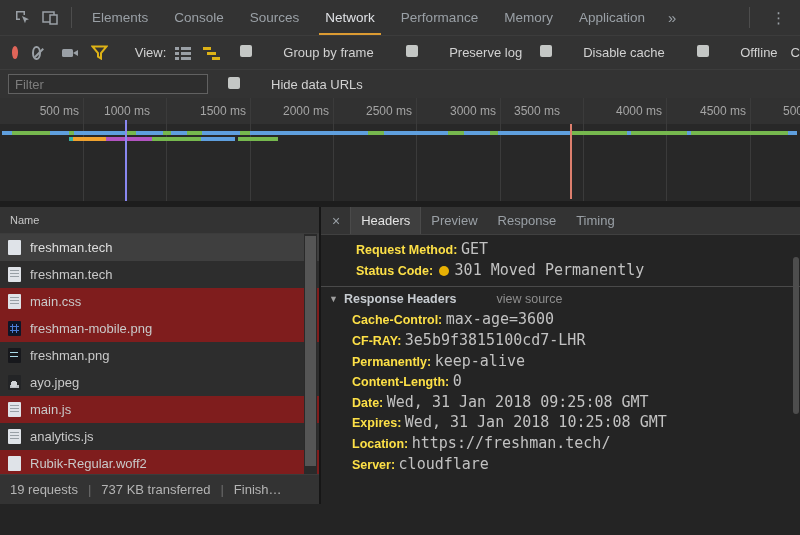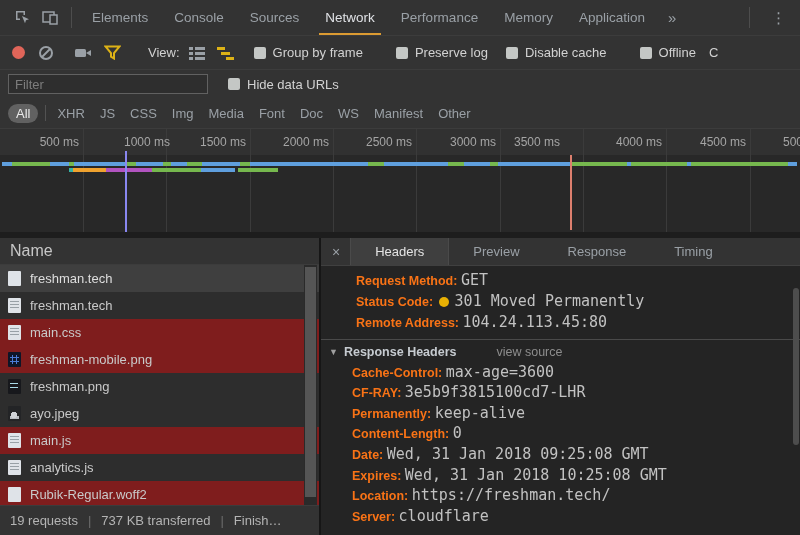--- a/index.html
+++ b/index.html
@@ -27,21 +27,21 @@
   .push { margin-left:auto; }
 
   
   .toolbar { height:34px; background:#333333; border-bottom:1px solid #3c3c3c;
              display:flex; align-items:center; padding-left:12px; font-size:13px; }
   .record-dot { width:13px; height:13px; border-radius:50%; background:var(--record,#e06559); margin-right:14px; }
   .block-icon { width:14px; height:14px; border:2px solid #9aa0a6; border-radius:50%;
                 position:relative; margin-right:6px; }
   .block-icon::after { content:""; position:absolute; left:-1px; top:4px; width:12px; height:2px;
                 background:#9aa0a6; transform:rotate(-45deg); }
-  .cb { display:flex; align-items:center; margin:0 9px; cursor:default; }
+  .cb { display:flex; margin:0 9px; cursor:default;gap:24px; }
   .cb .box { width:12px; height:12px; background:#c4c7c5; border-radius:2px; margin-right:7px; }
   .cb .lbl { color:#d2d2d2; white-space:nowrap; }
   .view-label { color:#d2d2d2; margin:0 8px 0 2px; }
   .overflow-c { color:#d2d2d2; margin-left:4px; }
   .tool-icon { margin-right:10px; display:flex; align-items:center; }
 
   
   .filterbar { height:28px; background:#333333; display:flex; align-items:center;
                padding-left:8px; font-size:13px; }
   .filter-input { width:200px; height:20px; background:#2e2e2e; border:1px solid #616161;
@@ -69,21 +69,21 @@
   .ov-event { position:absolute; width:2px; }
 
   
   .main { display:flex; height:297px; }
 
   
   .left-panel { position:relative; width:321px; background:#242424;
                 border-right:2px solid #161616; overflow:hidden; }
   .name-header { height:27px; line-height:26px; background:#333333;
                  border-bottom:1px solid #3c3c3c; padding-left:10px;
-                 font-size:16px; color:#c7c7c7; }
+                 font-size:11px; color:#c7c7c7; }
   .req-rows { position:absolute; top:27px; left:0; right:0; bottom:30px; overflow:hidden; }
   .req-row { height:27px; display:flex; align-items:center; padding-left:8px;
              font-size:13px; color:#c9c9c9; white-space:nowrap; }
   .req-row.odd { background:#7f1d1d; }
   .req-row.even { background:#2d2d2d; }
   .req-row.selected { background:#3f3f3f; color:#dedede; }
   .ficon { width:13px; height:15px; margin-right:9px; flex:none; border-radius:1px;
            background-repeat:no-repeat; }
   .doc-plain { background-color:#dfe3e8; }
   .doc-text  { background-color:#dfe3e8;
@@ -109,28 +109,28 @@
              border-top:1px solid #3c3c3c; display:flex; align-items:center;
              padding-left:10px; gap:10px; font-size:13px; color:#b4b4b4; white-space:nowrap; }
   .sum-sep { color:#6d6d6d; }
 
   
   .right-panel { position:relative; flex:1; background:#242424; overflow:hidden; }
   .dtabs { height:28px; background:#333333; border-bottom:1px solid #404040;
            display:flex; align-items:stretch; font-size:13px; color:#9aa0a6; }
   .close-x { display:flex; align-items:center; padding:0 10px 0 11px; color:#9aa0a6;
              font-size:14px; cursor:default; }
-  .dtab { display:flex; align-items:center; padding:0 24px; cursor:default; }
+  .dtab { display:flex; align-items:center; padding:0 10px; cursor:default; }
   .dtab.active { background:#3f3f3f; color:#e4e4e4;
                  border-left:1px solid #4a4a4a; border-right:1px solid #4a4a4a; }
   .dcontent { position:absolute; top:28px; left:0; right:0; bottom:0; overflow:hidden;
               padding-top:4px; }
   .kv  { padding-left:35px; line-height:20.2px; font-size:12.5px; white-space:nowrap; }
   .rkv { padding-left:31px; line-height:19.6px; font-size:12.5px; white-space:nowrap; }
-  .hlabel { font-weight:bold; color:#f97316; }
+  .hlabel { font-weight:bold; color:#fde047; }
   .hval { font-family:"DejaVu Sans Mono", monospace; font-size:15px; color:#c2c2c2; }
   .sepline { border-top:1px solid #4a4a4a; margin:5px 0 3px 0; }
   .sectionrow { padding-left:8px; height:18px; display:flex; align-items:center;
                 font-size:12.5px; margin-bottom:2px; }
   .tri { color:#a0a0a0; font-size:9px; margin-right:6px; }
   .sectitle { font-weight:bold; color:#c6cbd0; }
   .viewsrc { color:#8d8d8d; margin-left:40px; }
   .dot { display:inline-block; width:10px; height:10px; border-radius:50%;
          background:var(--status-dot,#e8b104); margin:0 6px 0 2px; vertical-align:-1px; }
   .scroll-thumb-right { position:absolute; right:1px; top:50px; width:6px; height:157px;
@@ -227,42 +227,28 @@
   </div>
 
   <div class="filterbar">
     <input class="filter-input" type="text" placeholder="Filter" style="">
     <div class="cb">
       <span class="box"></span>
       <span class="lbl">Hide data URLs</span>
     </div>
   </div>
 
-  <div class="pillsbar">
-      <div class="pill active">All</div>
-      <div class="pillsep"></div>
-      <div class="pill">XHR</div>
-      <div class="pill">JS</div>
-      <div class="pill">CSS</div>
-      <div class="pill">Img</div>
-      <div class="pill">Media</div>
-      <div class="pill">Font</div>
-      <div class="pill">Doc</div>
-      <div class="pill">WS</div>
-      <div class="pill">Manifest</div>
-      <div class="pill">Other</div>
-    </div>
 
   <div class="overview">
     <div class="ruler-strip"></div>
     <div>
         <div class="gridline" style="left: 83px;"></div>
         <div class="tick-label" style="left: 9px;">500 ms</div>
         <div class="gridline" style="left: 166px;"></div>
-        <div class="tick-label" style="left: 100px;">1000 ms</div>
+        <div class="tick-label" style="left: 80px;">1000 ms</div>
         <div class="gridline" style="left: 250px;"></div>
         <div class="tick-label" style="left: 176px;">1500 ms</div>
         <div class="gridline" style="left: 333px;"></div>
         <div class="tick-label" style="left: 259px;">2000 ms</div>
         <div class="gridline" style="left: 416px;"></div>
         <div class="tick-label" style="left: 342px;">2500 ms</div>
         <div class="gridline" style="left: 500px;"></div>
         <div class="tick-label" style="left: 426px;">3000 ms</div>
         <div class="gridline" style="left: 583px;"></div>
         <div class="tick-label" style="left: 490px;">3500 ms</div>
@@ -368,21 +354,20 @@
             <div class="dtab active">Headers</div>
             <div class="dtab">Preview</div>
             <div class="dtab">Response</div>
             <div class="dtab">Timing</div>
           </div>
       </div>
       <div class="dcontent">
         <div>
             <div class="kv"><span class="hlabel">Request Method:</span> <span class="hval">GET</span></div>
             <div class="kv"><span class="hlabel">Status Code:</span> <span class="dot"></span><span class="hval">301 Moved Permanently</span></div>
-            <div class="kv"><span class="hlabel">Remote Address:</span> <span class="hval">104.24.113.45:80</span></div>
           </div>
         <div class="sepline"></div>
         <div class="sectionrow">
           <span class="tri">▼</span>
           <span class="sectitle">Response Headers</span>
           <span class="viewsrc">view source</span>
         </div>
         <div>
             <div class="rkv"><span class="hlabel">Cache-Control:</span> <span class="hval">max-age=3600</span></div>
             <div class="rkv"><span class="hlabel">CF-RAY:</span> <span class="hval">3e5b9f3815100cd7-LHR</span></div>

